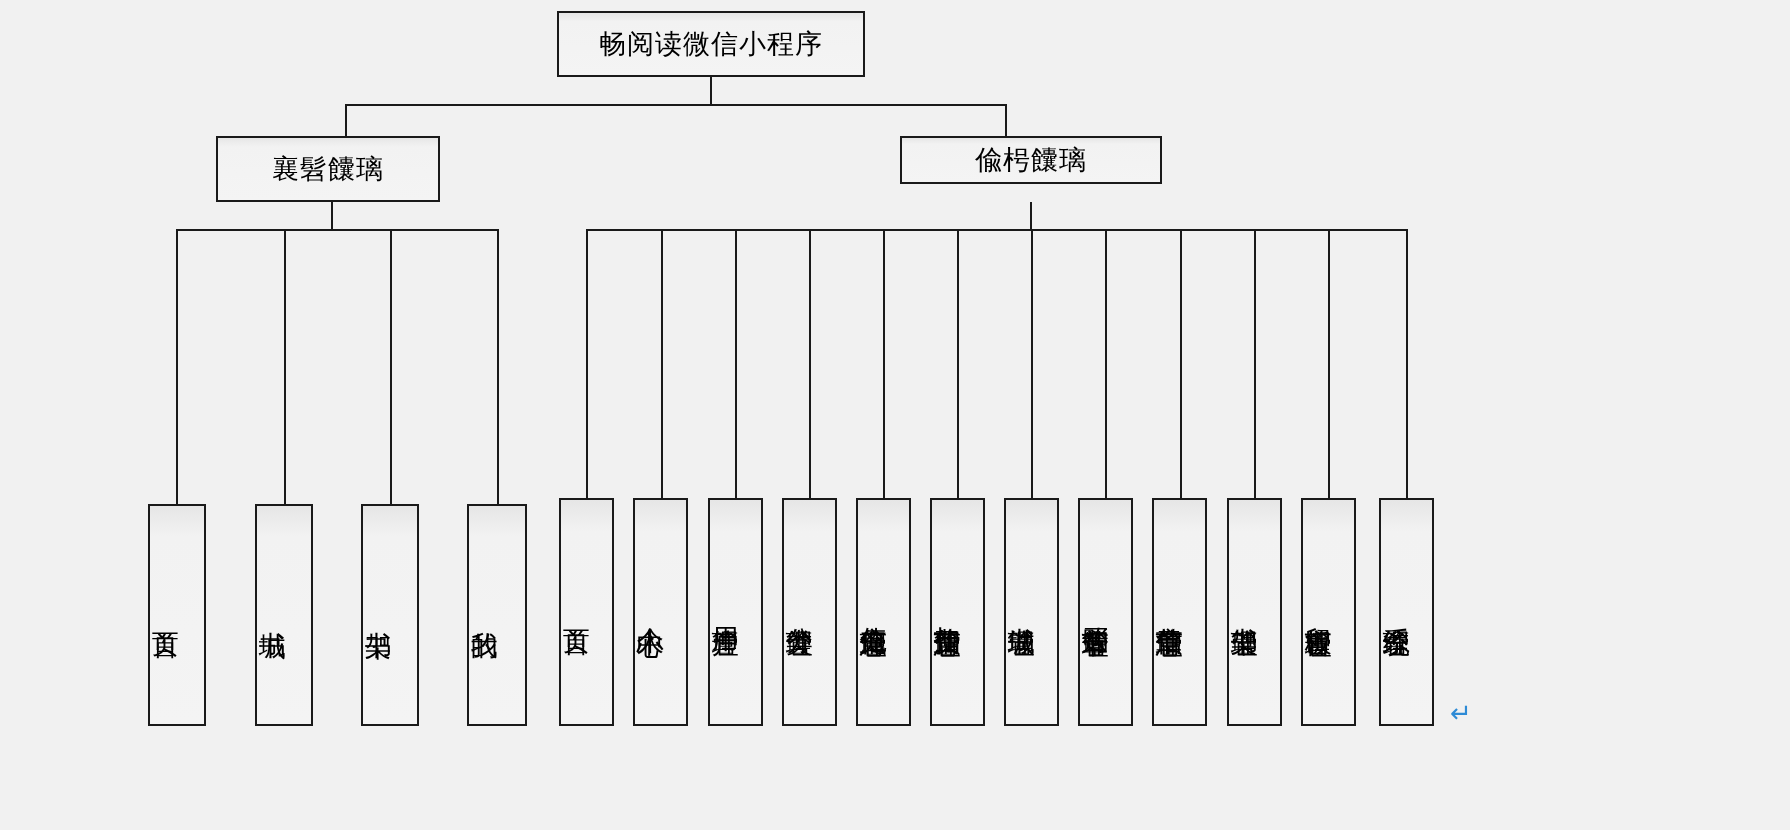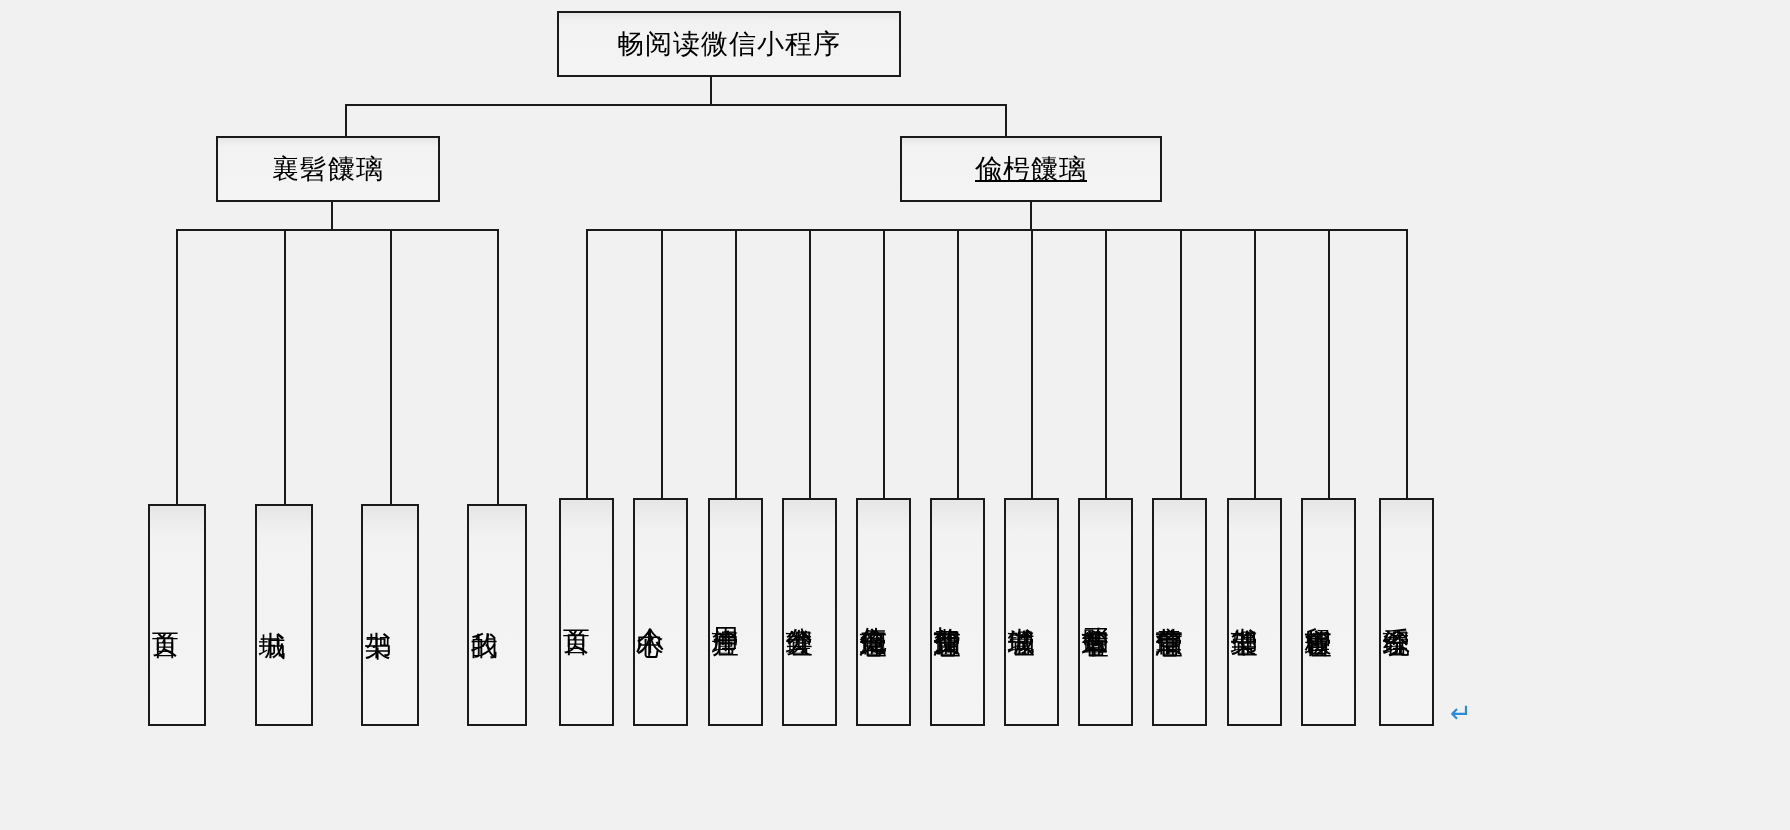--- a/index.html
+++ b/index.html
@@ -74,37 +74,37 @@
     font-family: "DejaVu Sans", sans-serif;
     line-height: 1;
     z-index: 5;
   }
 </style>
 </head>
 <body>
 
 <div id="canvas">
 
-  <div class="node node-root" style="left:557px; top:11px; width:344px; height:66px;justify-content:center;">
+  <div class="node node-root" style="left:557px; top:11px; width:308px; height:66px;justify-content:center;">
     <span class="txt">畅阅读微信小程序</span>
   </div>
 
   <div class="vline" style="left:710px; top:77px; height:28px;"></div>
 
   <div class="hline" style="left:345px; top:104px; width:661px;"></div>
 
   <div class="vline" style="left:345px; top:104px; height:32px;"></div>
 
   <div class="vline" style="left:1005px; top:104px; height:32px;"></div>
 
   <div class="node node-l2" style="left:216px; top:136px; width:224px; height:66px;">
     <span class="txt">襄髫饢璃</span>
   </div>
 
-  <div class="node node-l2" style="left:900px; top:136px; width:262px; height:66px;text-decoration:underline;">
+  <div class="node node-l2" style="left:900px; top:136px; width:262px; height:48px;">
     <span class="txt">偸枵饢璃</span>
   </div>
 
   <div class="vline" style="left:331px; top:202px; height:28px;"></div>
   <div class="hline" style="left:176px; top:229px; width:323px;"></div>
 
   <div class="vline" style="left:176px; top:229px; height:275px;"></div>
   <div class="vline" style="left:284px; top:229px; height:275px;"></div>
   <div class="vline" style="left:390px; top:229px; height:275px;"></div>
   <div class="vline" style="left:497px; top:229px; height:275px;"></div>

